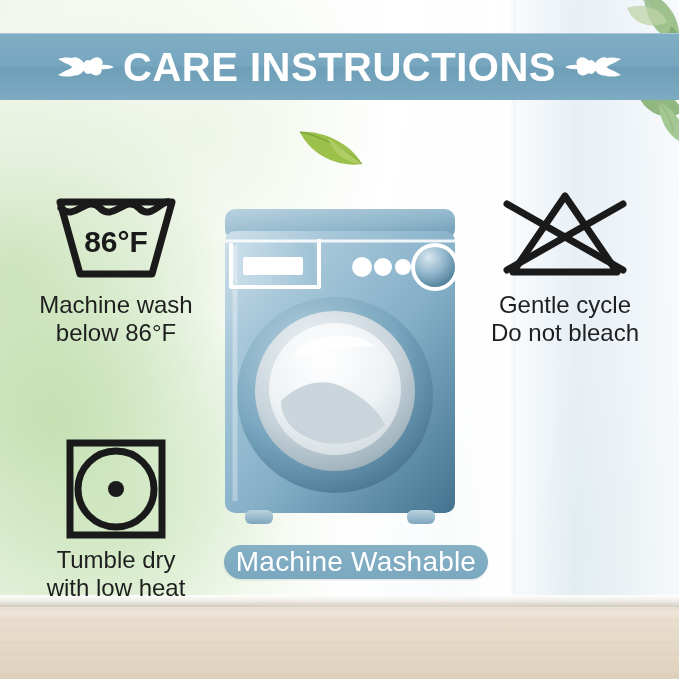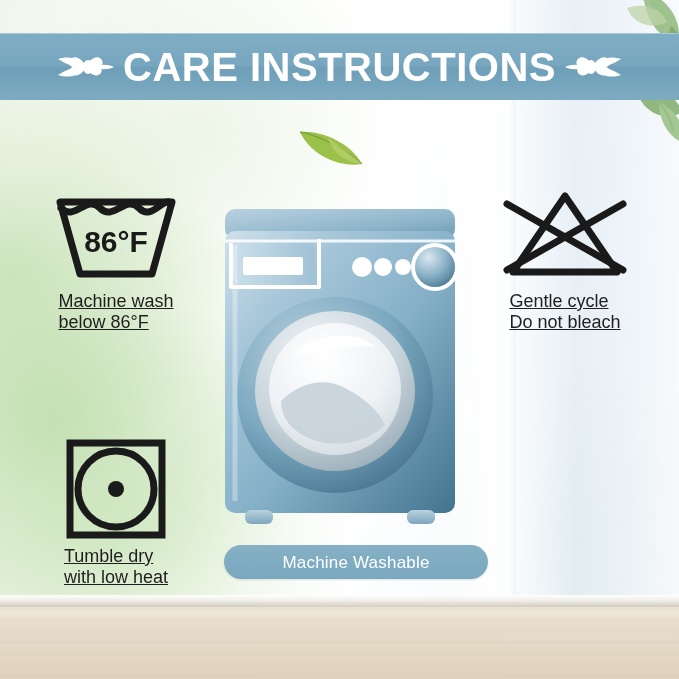--- a/index.html
+++ b/index.html
@@ -140,25 +140,25 @@
     width: 220px;
   }
   .care-icon {
     height: 98px;
     display: flex;
     align-items: center;
     justify-content: center;
   }
   .care-label {
     margin-top: 8px;
+    text-align: center;
     color: #1f1f1f;
-    font-size: 18px;
+    font-size: 24px;
     line-height: 1.18;
     white-space: pre-line;
-    text-decoration: underline;
   }
   #item-wash   { left: 6px;   top: 185px; }
   #item-bleach { left: 455px; top: 185px; }
   #item-dry    { left: 6px;   top: 440px; }
   #item-iron   { left: 455px; top: 440px; }
 
   
   .washer {
     position: absolute;
     left: 219px;
@@ -174,21 +174,21 @@
     height: 34px;
     border-radius: 17px;
     background: linear-gradient(180deg, #85b0c5 0%, #7aa8bf 100%);
     display: flex;
     align-items: center;
     justify-content: center;
     box-shadow: 0 1px 2px rgba(0,0,0,0.12);
   }
   .badge-text {
     color: #ffffff;
-    font-size: 17px;
+    font-size: 28px;
     letter-spacing: 0.2px;
     line-height: 1;
   }
   .floating-leaf {
     position: absolute;
     left: 298px;
     top: 122px;
     width: 68px;
     height: 48px;
   }

